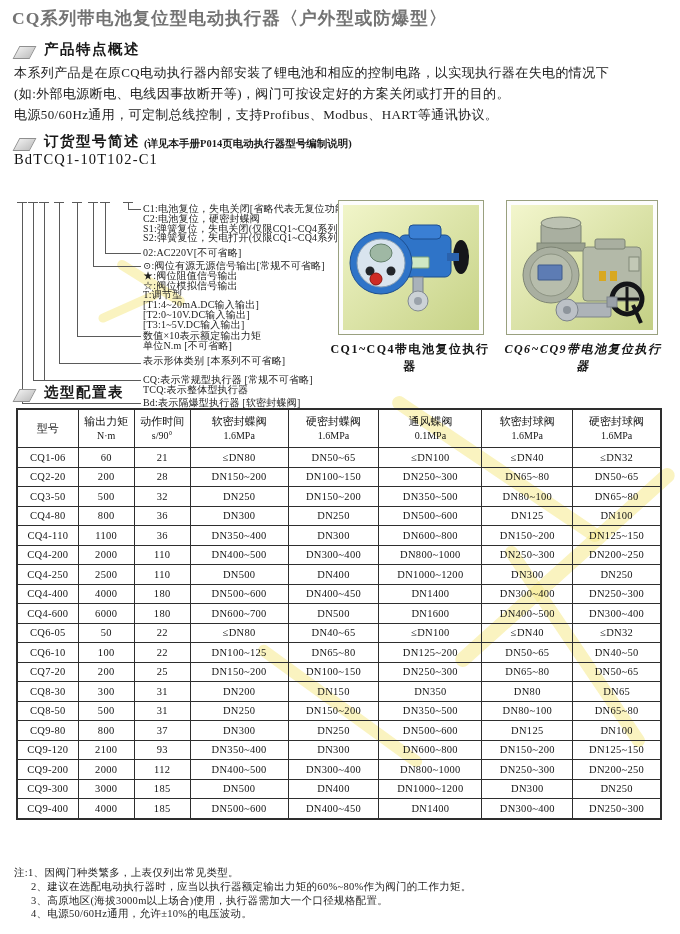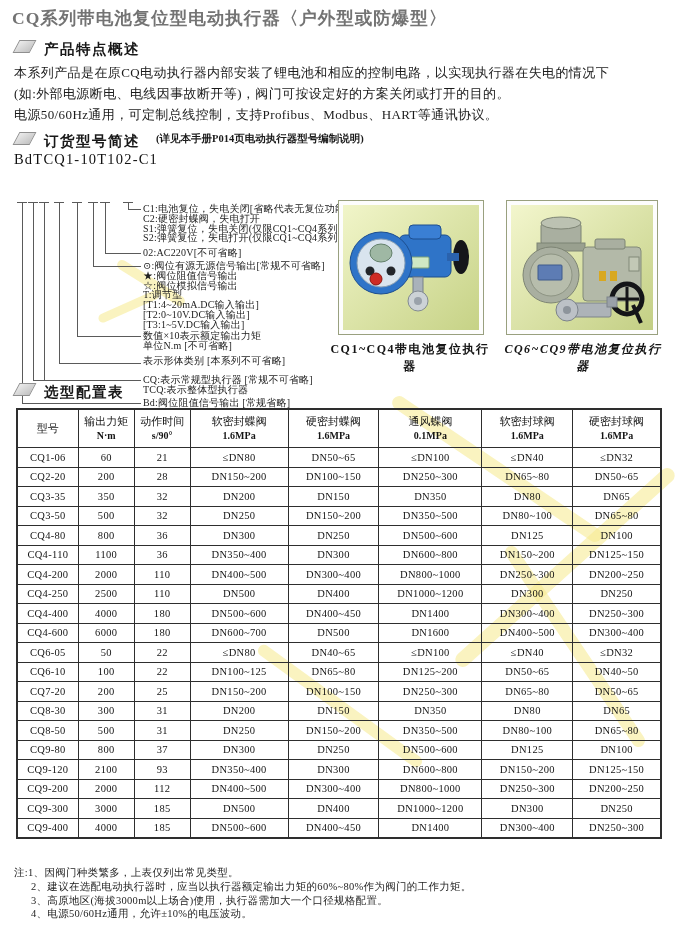--- a/index.html
+++ b/index.html
@@ -7,28 +7,28 @@
     width:680px;height:934px;position:relative;overflow:hidden;background:#ffffff;
     font-family:"Liberation Serif","DejaVu Serif",serif;color:#1b1b1b;
     -webkit-font-smoothing:antialiased;
   }
   .abs{position:absolute;}
   
   .page-title{
     left:12px;top:6px;width:660px;
     font-size:17.5px;font-weight:bold;letter-spacing:1px;color:#737373;
   }
-  .sec-head{display:flex;align-items:flex-start;}
+  .sec-head{display:flex;align-items:flex-end;}
   .sec-icon{
     width:15px;height:11px;margin-right:11px;
     background:linear-gradient(135deg,#ececec 0%,#c2c2c2 100%);
     border:1px solid #8f8f8f;transform:skewX(-28deg);
   }
   .sec-label{font-size:14.5px;font-weight:bold;letter-spacing:1.5px;color:#181818;}
-  .sec-note{font-size:10.5px;font-weight:bold;letter-spacing:0;margin-left:16px;}
+  .sec-note{font-size:10.5px;font-weight:bold;letter-spacing:0;margin-left:4px;}
   
   .intro{left:14px;top:62px;width:658px;font-size:13px;line-height:21px;letter-spacing:0.4px;}
   
   .model-code{
     left:14px;top:151px;font-size:14.5px;letter-spacing:1.2px;color:#111;
     font-family:"Liberation Serif","DejaVu Serif",serif;font-weight:500;
   }
   .vline{position:absolute;width:1px;background:#5a5a5a;}
   .hline{position:absolute;height:1px;background:#5a5a5a;}
   .tickline{position:absolute;height:1px;width:10px;background:#5a5a5a;}
@@ -42,21 +42,21 @@
   .spec-wrap{left:16px;top:408px;width:646px;}
   table.spec{border-collapse:collapse;width:100%;table-layout:fixed;padding-left:24px;}
   table.spec th,table.spec td{
     border:1px solid #2e2e2e;text-align:center;vertical-align:middle;
     padding:0;font-weight:normal;color:#141414;
   }
   table.spec{border:2px solid #2e2e2e;}
   table.spec th{height:37px;font-size:11px;line-height:13.5px;}
   table.spec td{height:18.5px;font-size:10.5px;letter-spacing:0.3px;}
   .th-title,.th-sub{display:block;}
-  .th-sub{font-size:10px;font-weight:bold;}
+  .th-sub{font-size:10px;}
   
   .notes{left:14px;top:866px;width:660px;font-size:10.5px;line-height:13.8px;letter-spacing:0.3px;color:#1f1f1f;}
   .notes .cont{margin-left:17px;}
   
   .wm{position:absolute;pointer-events:none;background:rgba(246,233,140,0.55);border-radius:8px;}
 </style>
 </head>
 <body>
 
 <div class="wm abs" style="left:112px;top:278px;width:78px;height:10px;transform:rotate(32deg);"></div>
@@ -82,21 +82,21 @@
   <span class="sec-icon"></span>
   <span class="sec-label">订货型号简述</span>
   <span class="sec-note">(详见本手册P014页电动执行器型号编制说明)</span>
 </div>
 
 <div class="abs model-code">BdTCQ1-10T102-C1</div>
 
 <div id="diagram" class="abs" style="left:0;top:0;width:680px;height:400px;margin-top:32px;">
   <div class="ann-group" style="top:172px">
       <div>C1:电池复位，失电关闭[省略代表无复位功能]</div>
-      <div>C2:硬密封蝶阀，失电打开</div>
+      <div>C2:电池复位，硬密封蝶阀</div>
       <div>S1:弹簧复位，失电关闭(仅限CQ1~CQ4系列)</div>
       <div>S2:弹簧复位，失电打开(仅限CQ1~CQ4系列)</div>
     </div>
   <div class="ann-group" style="top:216px">
       <div>02:AC220V[不可省略]</div>
     </div>
   <div class="ann-group" style="top:229px">
       <div>⊙:阀位有源无源信号输出[常规不可省略]</div>
       <div>★:阀位阻值信号输出</div>
       <div>☆:阀位模拟信号输出</div>
@@ -110,21 +110,21 @@
       <div>单位N.m [不可省略]</div>
     </div>
   <div class="ann-group" style="top:324px">
       <div>表示形体类别 [本系列不可省略]</div>
     </div>
   <div class="ann-group" style="top:343px">
       <div>CQ:表示常规型执行器 [常规不可省略]</div>
       <div>TCQ:表示整体型执行器</div>
     </div>
   <div class="ann-group" style="top:366px">
-      <div>Bd:阀位阻值信号输出 [常规省略]</div>
+      <div>Bd:表示隔爆型执行器 [软密封蝶阀]</div>
     </div>
 <div class="tickline" style="left: 17px; top: 170px;"></div>
     <div class="vline" style="left: 22px; top: 171px; height: 201px;"></div>
     <div class="tickline" style="left: 28px; top: 170px;"></div>
     <div class="vline" style="left: 33px; top: 171px; height: 178px;"></div>
     <div class="tickline" style="left: 39px; top: 170px;"></div>
     <div class="vline" style="left: 44px; top: 171px; height: 178px;"></div>
     <div class="tickline" style="left: 54px; top: 170px;"></div>
     <div class="vline" style="left: 59px; top: 171px; height: 161px;"></div>
     <div class="tickline" style="left: 72px; top: 170px;"></div>
@@ -270,30 +270,20 @@
           <td>CQ2-20</td>
           <td>200</td>
           <td>28</td>
           <td>DN150~200</td>
           <td>DN100~150</td>
           <td>DN250~300</td>
           <td>DN65~80</td>
           <td>DN50~65</td>
         </tr>
         <tr>
-          <td>CQ3-35</td>
-          <td>350</td>
-          <td>32</td>
-          <td>DN200</td>
-          <td>DN150</td>
-          <td>DN350</td>
-          <td>DN80</td>
-          <td>DN65</td>
-        </tr>
-        <tr>
           <td>CQ3-50</td>
           <td>500</td>
           <td>32</td>
           <td>DN250</td>
           <td>DN150~200</td>
           <td>DN350~500</td>
           <td>DN80~100</td>
           <td>DN65~80</td>
         </tr>
         <tr>

